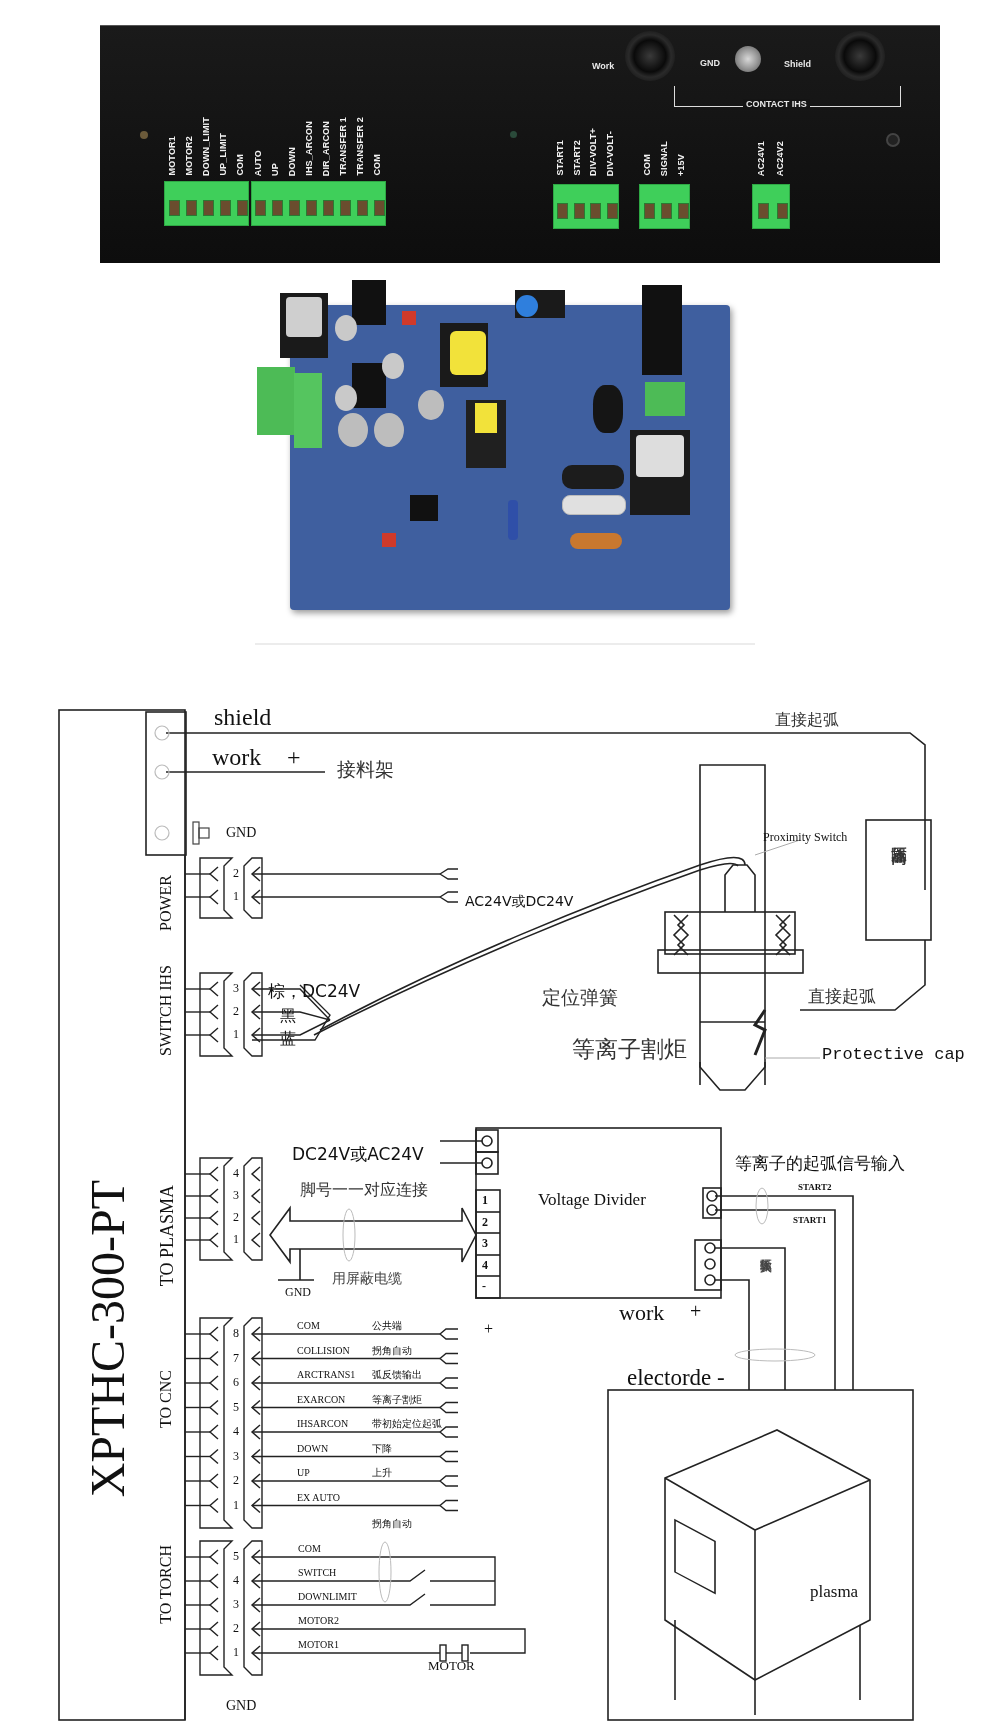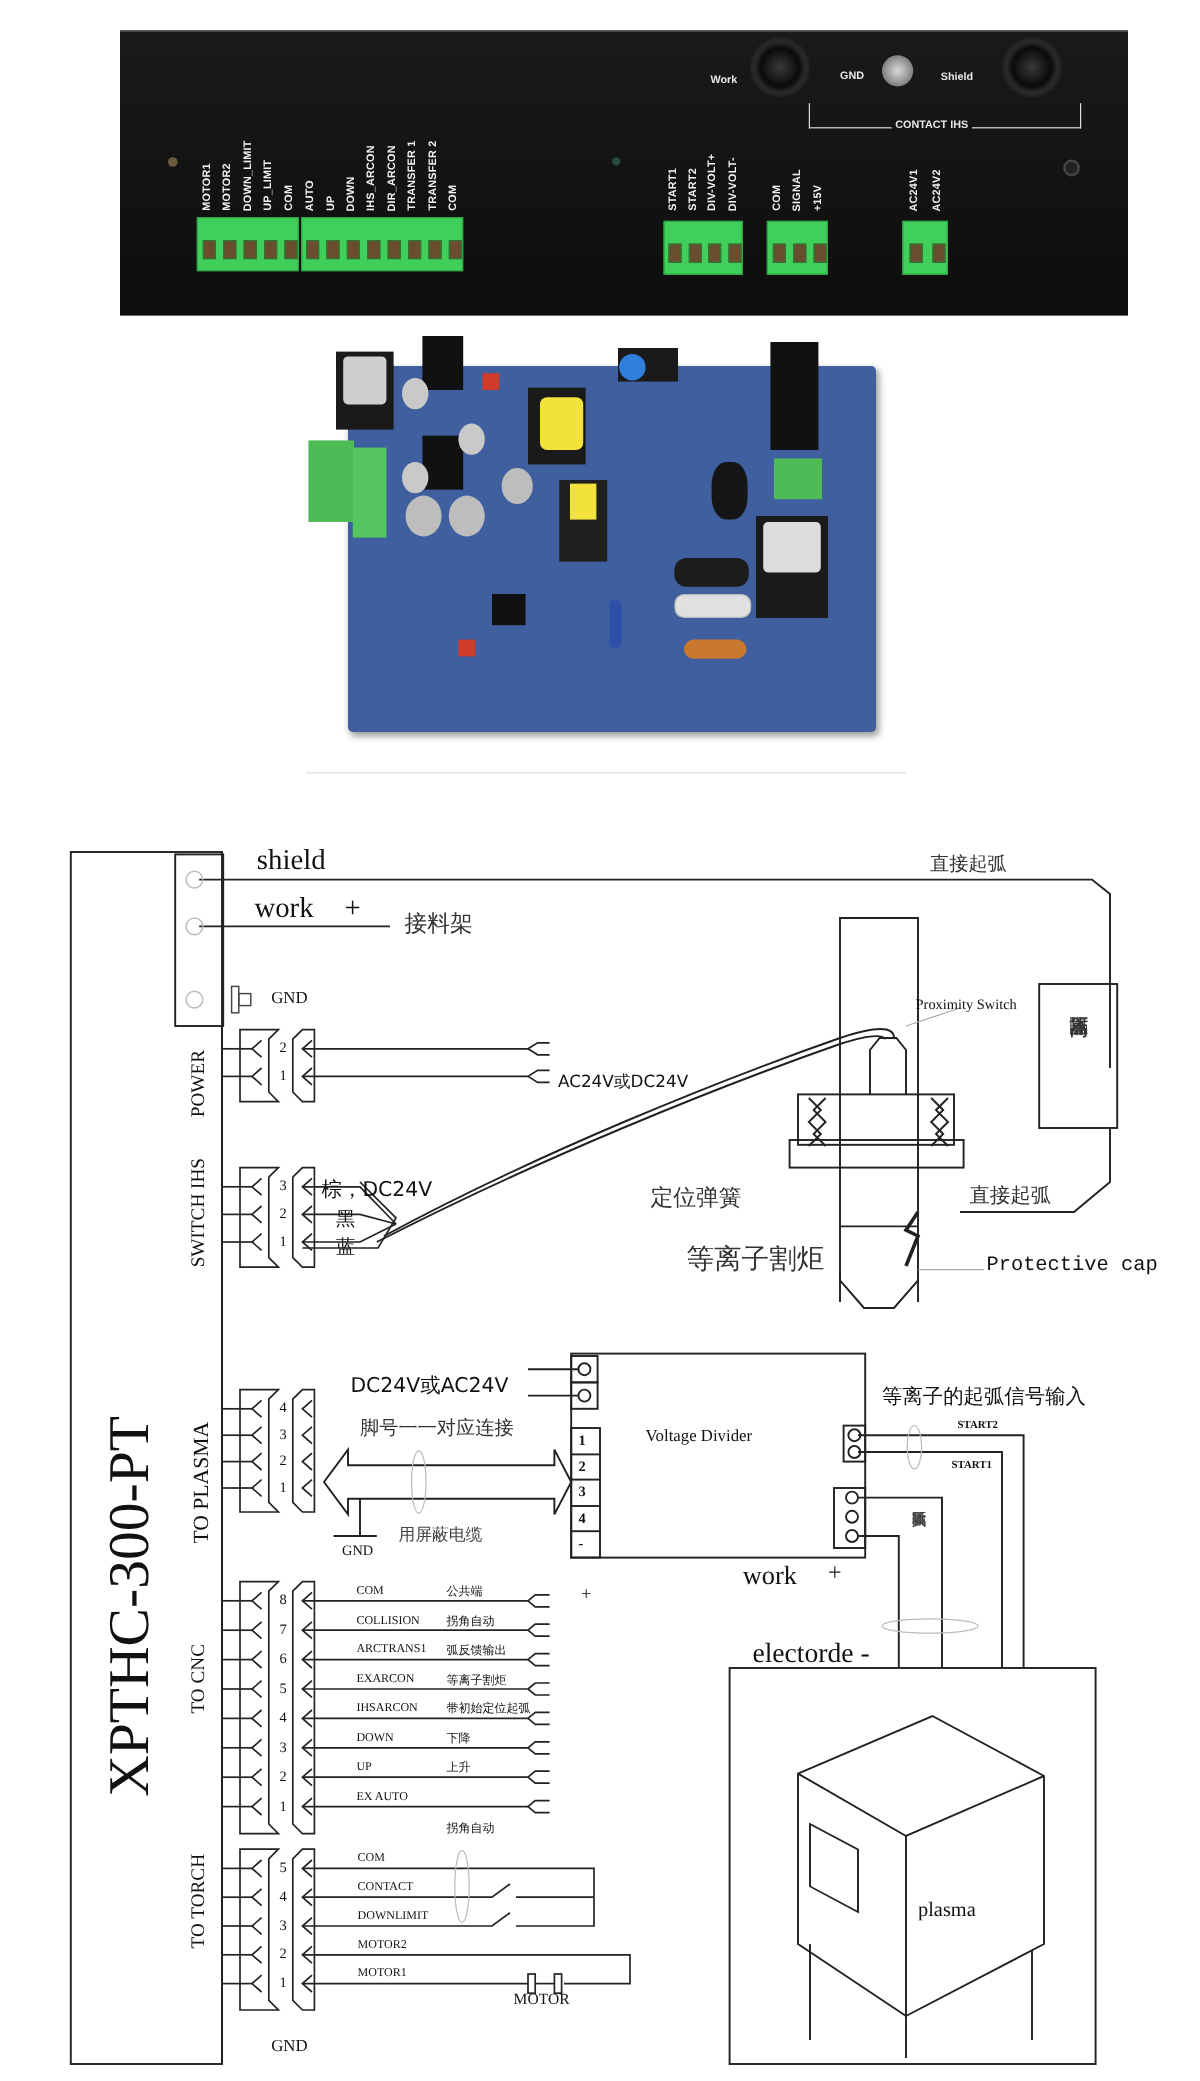--- a/index.html
+++ b/index.html
@@ -361,37 +361,37 @@
 
 <div class="dtext cn" style="left:465px;top:893px;font-size:14px;">AC24V或DC24V</div>
 <div class="dtext cn" style="left:268px;top:980px;font-size:17px;">棕，DC24V</div>
 <div class="dtext cn" style="left:280px;top:1006px;font-size:16px;">黑</div>
 <div class="dtext cn" style="left:280px;top:1029px;font-size:16px;">蓝</div>
 
 <div class="dtext cn" style="left:292px;top:1143px;font-size:17px;">DC24V或AC24V</div>
 <div class="dtext cn" style="left:300px;top:1180px;font-size:16px;color:#333;">脚号一一对应连接</div>
 <div class="dtext cn" style="left:332px;top:1270px;font-size:14px;color:#444;">用屏蔽电缆</div>
 <div class="dtext" style="left:285px;top:1285px;font-size:12px;">GND</div>
-<div class="dtext" style="left:538px;top:1190px;font-size:14px;">Voltage Divider</div>
+<div class="dtext" style="left:538px;top:1190px;font-size:17px;">Voltage Divider</div>
 <div id="vd-pin-labels">
     <div class="dtext" style="left: 482px; top: 1193px; font-size: 12px; font-weight: bold;">1</div>
     <div class="dtext" style="left: 482px; top: 1214.5px; font-size: 12px; font-weight: bold;">2</div>
     <div class="dtext" style="left: 482px; top: 1236px; font-size: 12px; font-weight: bold;">3</div>
     <div class="dtext" style="left: 482px; top: 1257.5px; font-size: 12px; font-weight: bold;">4</div>
     <div class="dtext" style="left: 482px; top: 1279px; font-size: 12px; font-weight: bold;">-</div>
   </div>
 <div class="dtext cn" style="left:735px;top:1152px;font-size:17px;">等离子的起弧信号输入</div>
 <div class="dtext" style="left:798px;top:1182px;font-size:9px;font-weight:bold;">START2</div>
 <div class="dtext" style="left:793px;top:1215px;font-size:9px;font-weight:bold;">START1</div>
 <div class="vtext cn" style="left:757px;top:1250px;font-size:12px;color:#444;transform:none;">实际弧压输入</div>
 <div class="dtext" style="left:619px;top:1300px;font-size:22px;">work</div>
 <div class="dtext" style="left:690px;top:1300px;font-size:20px;">+</div>
 <div class="dtext" style="left:627px;top:1365px;font-size:23px;">electorde -</div>
 <div class="dtext" style="left:484px;top:1320px;font-size:16px;">+</div>
-<div class="dtext" style="left:765px;top:1582px;font-size:17px;">plasma</div>
+<div class="dtext" style="left:810px;top:1582px;font-size:17px;">plasma</div>
 <div class="dtext" style="left:428px;top:1658px;font-size:13px;">MOTOR</div>
 <div class="dtext" style="left:226px;top:1698px;font-size:14px;">GND</div>
 <div id="row-labels">
     <div class="dtext" style="left: 233px; top: 866px; font-size: 12px;">2</div>
     <div class="dtext" style="left: 233px; top: 889px; font-size: 12px;">1</div>
     <div class="dtext" style="left: 233px; top: 981px; font-size: 12px;">3</div>
     <div class="dtext" style="left: 233px; top: 1004px; font-size: 12px;">2</div>
     <div class="dtext" style="left: 233px; top: 1027px; font-size: 12px;">1</div>
     <div class="dtext" style="left: 233px; top: 1166px; font-size: 12px;">4</div>
     <div class="dtext" style="left: 233px; top: 1188px; font-size: 12px;">3</div>
@@ -420,17 +420,17 @@
     <div class="dtext" style="left: 297px; top: 1467px; font-size: 10px;">UP</div>
     <div class="dtext cn" style="left: 372px; top: 1466px; font-size: 10px;">上升</div>
     <div class="dtext" style="left: 297px; top: 1491.5px; font-size: 10px;">EX AUTO</div>
     <div class="dtext cn" style="left: 372px; top: 1517px; font-size: 10px;">拐角自动</div>
     <div class="dtext" style="left: 233px; top: 1549px; font-size: 12px;">5</div>
     <div class="dtext" style="left: 233px; top: 1573px; font-size: 12px;">4</div>
     <div class="dtext" style="left: 233px; top: 1597px; font-size: 12px;">3</div>
     <div class="dtext" style="left: 233px; top: 1621px; font-size: 12px;">2</div>
     <div class="dtext" style="left: 233px; top: 1645px; font-size: 12px;">1</div>
     <div class="dtext" style="left: 298px; top: 1543px; font-size: 10px;">COM</div>
-    <div class="dtext" style="left: 298px; top: 1567px; font-size: 10px;">CONTACT</div>
+    <div class="dtext" style="left: 298px; top: 1567px; font-size: 10px;">SWITCH</div>
     <div class="dtext" style="left: 298px; top: 1591px; font-size: 10px;">DOWNLIMIT</div>
     <div class="dtext" style="left: 298px; top: 1615px; font-size: 10px;">MOTOR2</div>
     <div class="dtext" style="left: 298px; top: 1639px; font-size: 10px;">MOTOR1</div>
   </div>
 
 </body></html>

